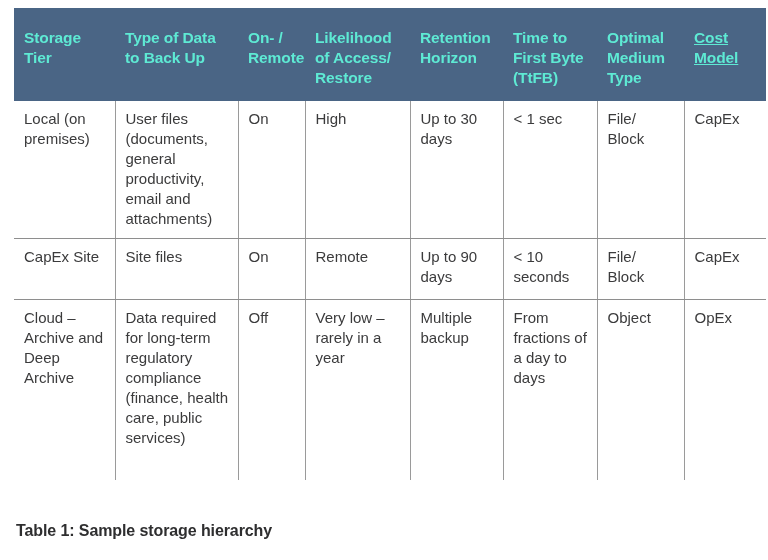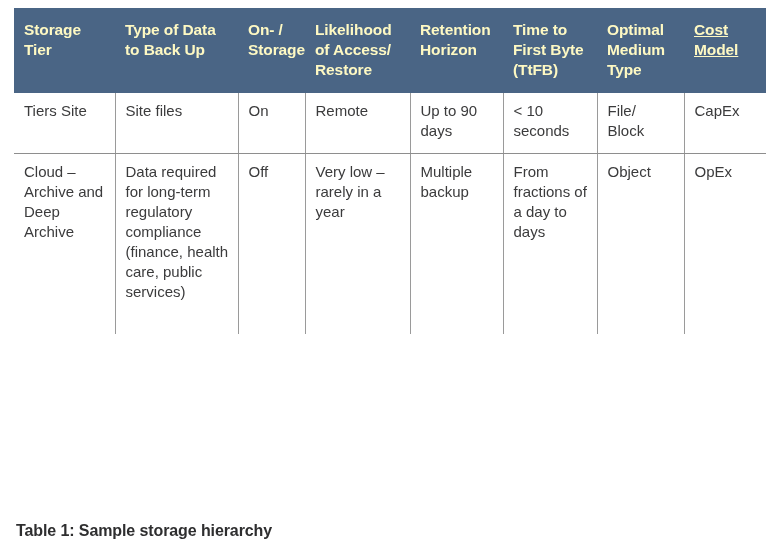--- a/index.html
+++ b/index.html
@@ -27,27 +27,27 @@
     table-layout: fixed;
     width: 752px;
   }
 
   
   table.storage-table thead tr {
     background: #4a6585;
   }
   table.storage-table thead th {
     background: #4a6585;
-    color: #fef9c3;
+    color: #5eead4;
     font-weight: bold;
     font-size: 15.5px;
     line-height: 1.30;
     text-align: left;
     vertical-align: top;
-    padding: 12px 10px 13px 10px;
+    padding: 20px 10px 13px 10px;
     border: none;
     letter-spacing: -0.1px;
   }
   table.storage-table thead th.pad-last {
     padding-right: 6px;
     text-decoration: underline;
   }
 
   
   table.storage-table tbody td {
@@ -111,31 +111,41 @@
         <col class="c3">
       <col class="c4">
         <col class="c5">
         <col class="c6">
         <col class="c7">
     </colgroup>
     <thead>
       <tr>
         <th>Storage Tier</th>
         <th>Type of Data to Back Up</th>
-        <th>On- / Storage</th>
+        <th>On- / Remote</th>
         <th>Likelihood of Access/ Restore</th>
         <th>Retention Horizon</th>
         <th>Time to First Byte (TtFB)</th>
         <th>Optimal Medium Type</th>
         <th class="pad-last">Cost Model</th>
       </tr>
     </thead>
     <tbody>
+      <tr class="r0">
+        <td class="first-col">Local (on premises)</td>
+        <td>User files (documents, general productivity, email and attachments)</td>
+        <td>On</td>
+        <td>High</td>
+        <td>Up to 30 days</td>
+        <td>&lt; 1 sec</td>
+        <td>File/ Block</td>
+        <td>CapEx</td>
+      </tr>
       <tr class="r1">
-        <td class="first-col">Tiers Site</td>
+        <td class="first-col">CapEx Site</td>
         <td>Site files</td>
         <td>On</td>
         <td>Remote</td>
         <td>Up to 90 days</td>
         <td>&lt; 10 seconds</td>
         <td>File/ Block</td>
         <td>CapEx</td>
       </tr>
       <tr class="r3 last-row">
         <td class="first-col">Cloud – Archive and Deep Archive</td>

